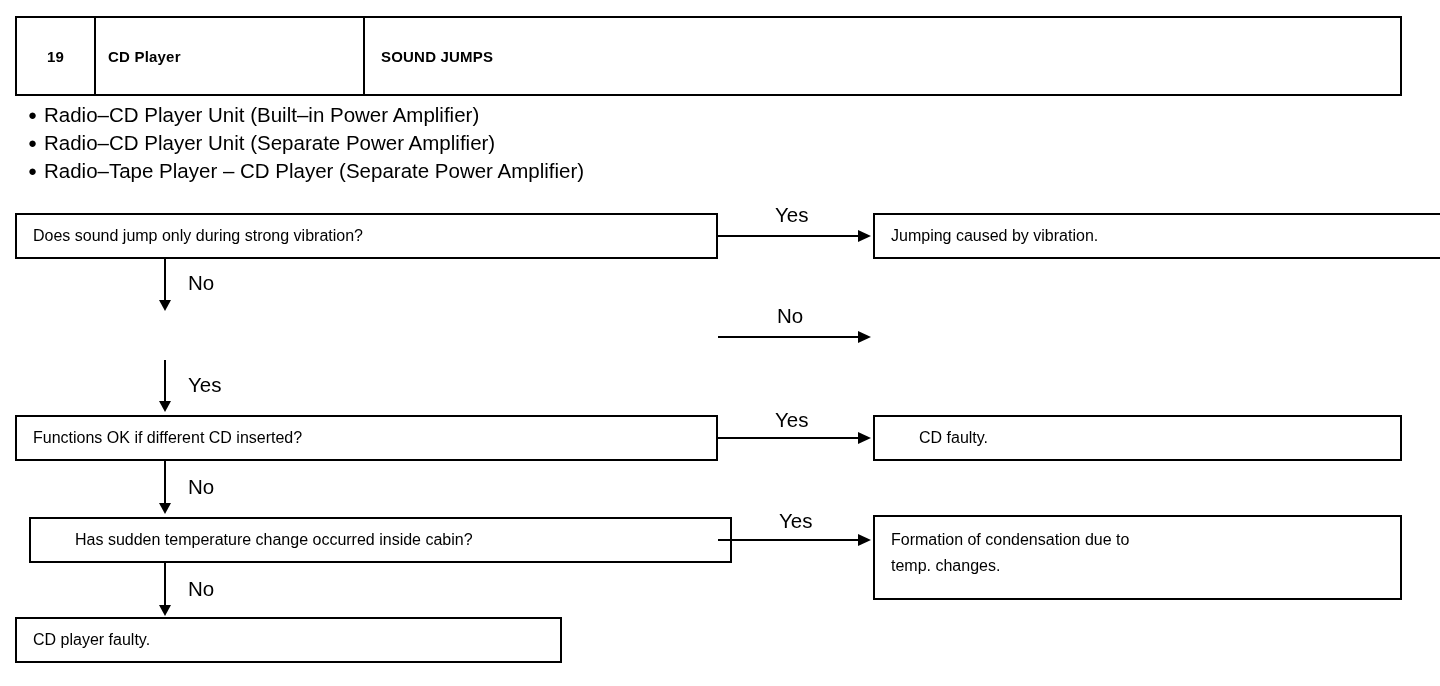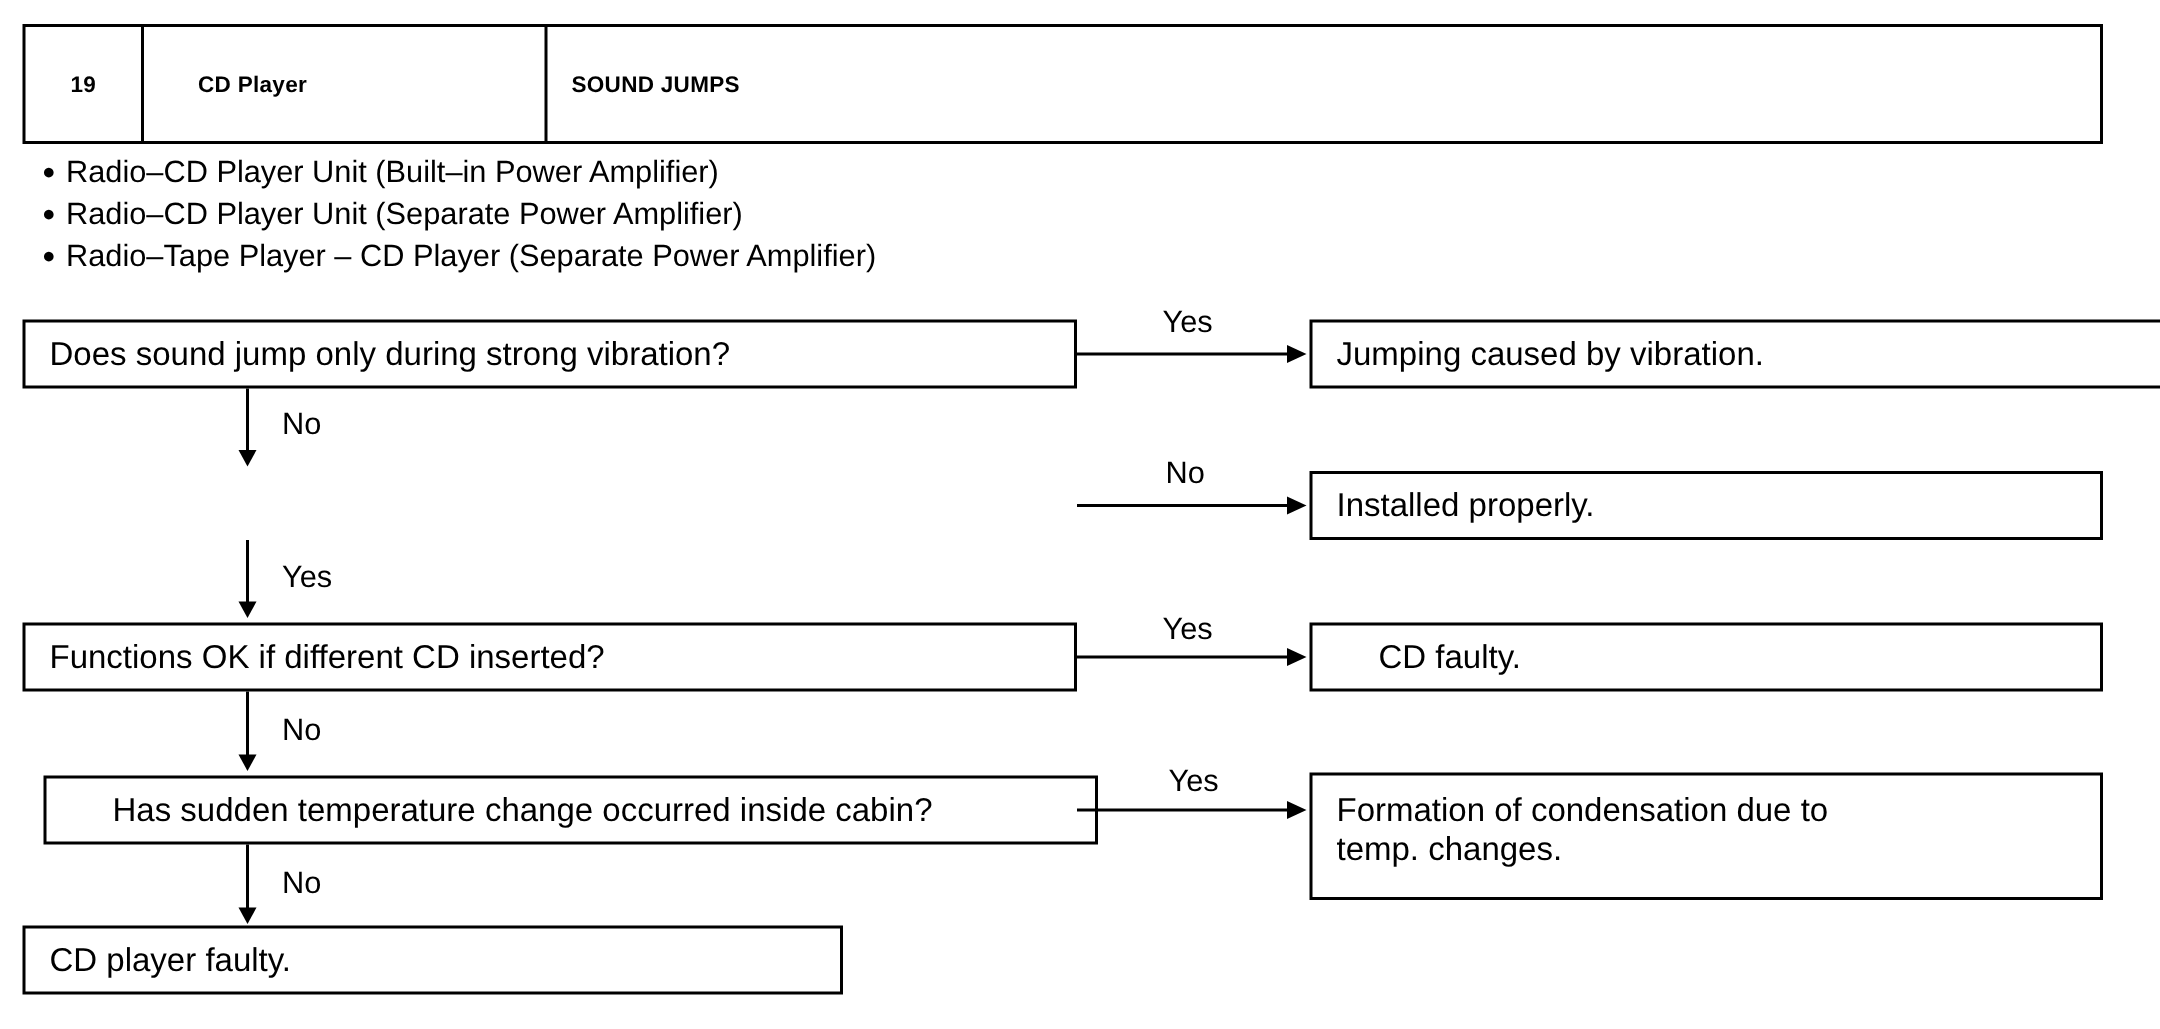--- a/index.html
+++ b/index.html
@@ -44,21 +44,21 @@
   }
   .hdr-cell-index {
     left: 0;
     width: 79px;
     justify-content: center;
     border-right: 2px solid #000;
   }
   .hdr-cell-system {
     left: 79px;
     width: 269px;
-    padding-left: 36px;
+    padding-left: 12px;
     border-right: 2px solid #000;
   }
   .hdr-cell-symptom {
     left: 348px;
     right: 0;
     padding-left: 16px;
   }
 
   
   .bullets {
@@ -86,21 +86,21 @@
   }
 
   
   .fbox {
     position: absolute;
     box-sizing: border-box;
     border: 2px solid #000;
     background: #fff;
     display: flex;
     align-items: center;
-    font-size: 22px;
+    font-size: 16px;
     line-height: 26px;
     padding-left: 16px;
     padding-right: 10px;
   }
   .fbox-multiline {
     align-items: flex-start;
     padding-top: 10px;
   }
   .fbox-multiline .line2 { display: block; }
 
@@ -168,21 +168,20 @@
 
 
   <div class="fbox" style="left:15px; top:415px; width:703px; height:46px;">Functions OK if different CD inserted?</div>
 
   <div class="fbox" style="left:29px; top:517px; width:703px; height:46px;padding-left:44px;">Has sudden temperature change occurred inside cabin?</div>
 
   <div class="fbox" style="left:15px; top:617px; width:547px; height:46px;">CD player faulty.</div>
 
   <div class="fbox" style="left:873px; top:213px; width:583px; height:46px;">Jumping caused by vibration.</div>
 
-  <div class="fbox" style="left:873px; top:314px; width:529px; height:46px;">Installed properly.</div>
 
   <div class="fbox" style="left:873px; top:415px; width:529px; height:46px;padding-left:44px;">CD faulty.</div>
 
   <div class="fbox fbox-multiline" style="left:873px; top:515px; width:529px; height:85px; flex-direction:column;">
     <span class="line1">Formation of condensation due to</span>
     <span class="line2">temp. changes.</span>
   </div>
 
   <div class="vline" style="left:164px; top:259px; height:44px;"></div>
   <div class="varrow" style="left:159px; top:300px;"></div>

